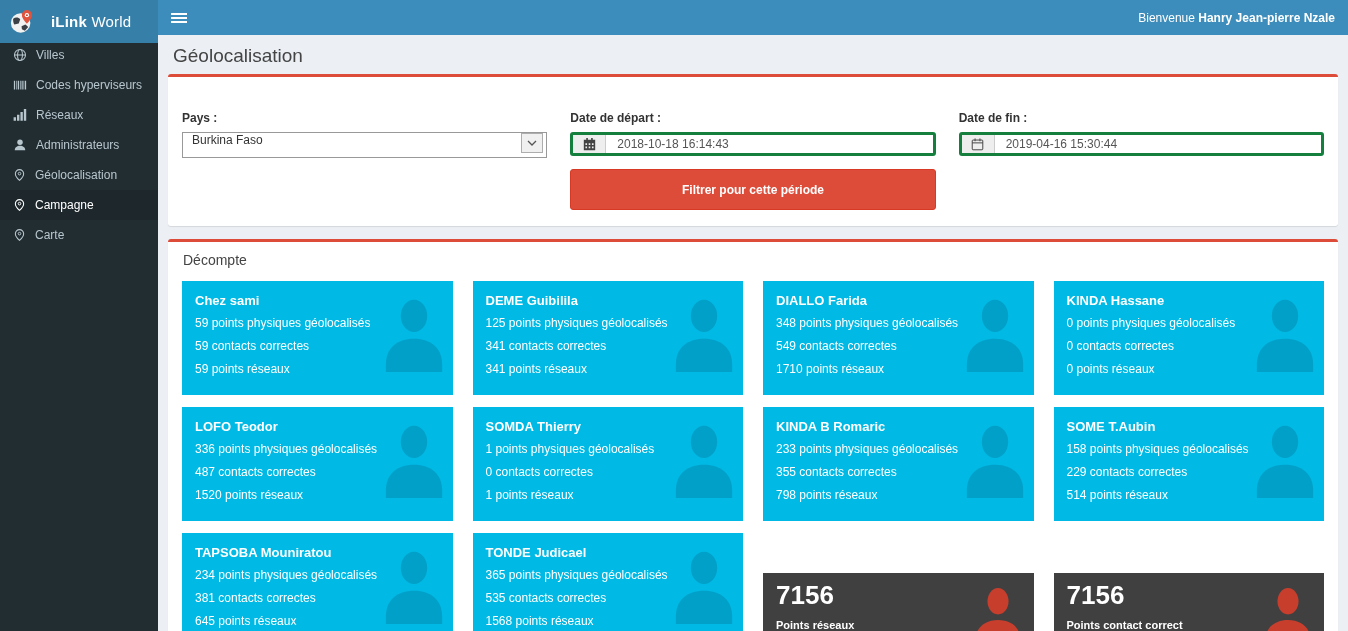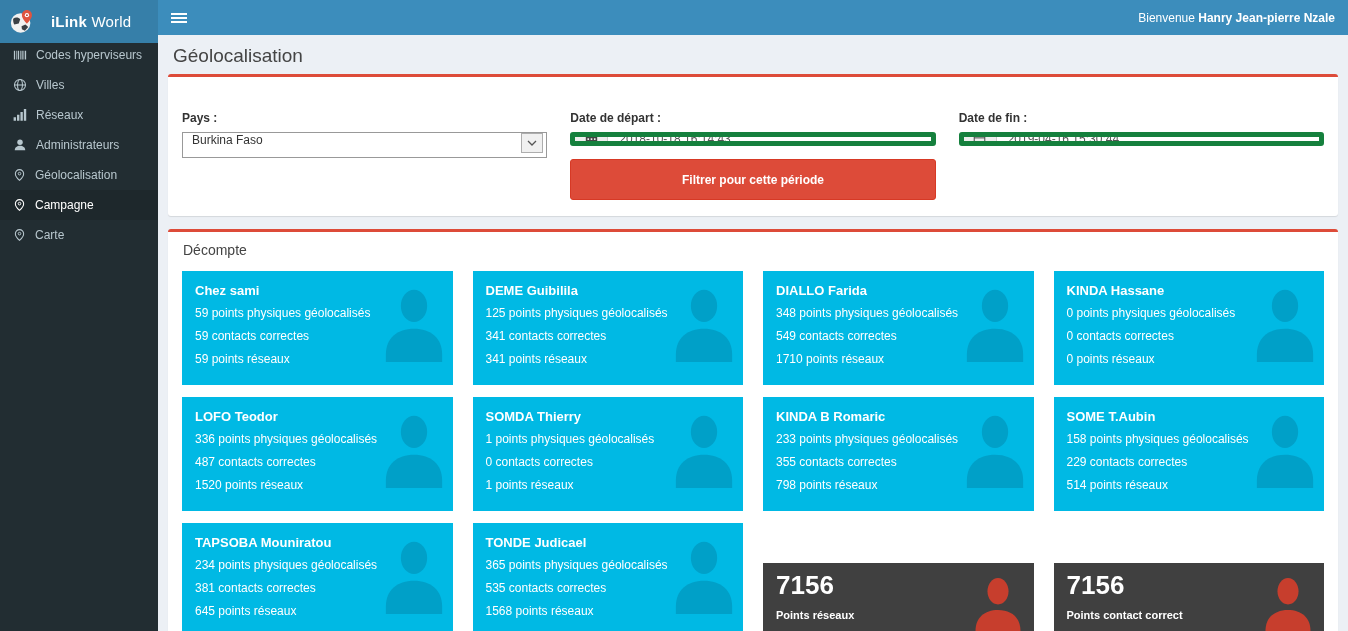--- a/index.html
+++ b/index.html
@@ -58,21 +58,21 @@
   .select {
     height: 26px; border: 1px solid #999; background: #fff; cursor: pointer;
     display: flex; align-items: flex-start; justify-content: space-between; padding: 0 3px 0 9px;
   }
   .select-value { font-size: 12px; color: #333; }
   .select-arrow {
     width: 22px; height: 20px; background: #f0f0f0; border: 1px solid #adadad;
     display: flex; align-items: center; justify-content: center;
   }
 
-  .input-group { display: flex; height: 14px; border: 5px solid #15803d; border-radius: 3px; background: #fff; overflow: hidden; }
+  .input-group { display: flex; height: 24px; border: 3px solid #15803d; border-radius: 3px; background: #fff; overflow: hidden; }
   .addon {
     width: 33px; flex: none; background: #eee; border-right: 1px solid #ccc;
     display: flex; align-items: center; justify-content: center; color: #444;
   }
   .input-val { flex: 1; display: flex; align-items: center; padding-left: 11px; font-size: 12px; color: #555; cursor: text; }
 
   .btn-filter {
     margin-top: 13px; width: 100%; height: 41px; background: #dd4b39; border: 1px solid #d73925;
     border-radius: 3px; color: #fff; font-size: 12px; font-weight: bold; cursor: pointer;
     font-family: "Liberation Sans", sans-serif;
@@ -121,35 +121,35 @@
         <div></div>
       </div>
     <div class="welcome"><span>Bienvenue </span><b>Hanry Jean-pierre Nzale</b></div>
   </div>
 </div>
 
 <div class="sidebar">
   <div id="sidebar-menu">
       <div class="menu-item">
         <span style="display: inline-flex;">
-          <svg width="14" height="14" viewBox="0 0 16 16" fill="currentColor">
-            <path d="M1 3h1.4v10H1zM3.4 3h.8v10h-.8zM5.4 3h1.6v10H5.4zM8 3h.8v10H8zM9.8 3h1.3v10H9.8zM12 3h.8v10H12zM13.6 3H15v10h-1.4z"></path>
-          </svg>
-        </span>
-        <span>Codes hyperviseurs</span>
-      </div>
-      <div class="menu-item">
-        <span style="display: inline-flex;">
           <svg width="14" height="14" viewBox="0 0 16 16" fill="none" stroke="currentColor" stroke-width="1.2">
             <circle cx="8" cy="8" r="6.3"></circle>
             <ellipse cx="8" cy="8" rx="2.8" ry="6.3"></ellipse>
             <path d="M1.7 8h12.6"></path>
           </svg>
         </span>
         <span>Villes</span>
+      </div>
+      <div class="menu-item">
+        <span style="display: inline-flex;">
+          <svg width="14" height="14" viewBox="0 0 16 16" fill="currentColor">
+            <path d="M1 3h1.4v10H1zM3.4 3h.8v10h-.8zM5.4 3h1.6v10H5.4zM8 3h.8v10H8zM9.8 3h1.3v10H9.8zM12 3h.8v10H12zM13.6 3H15v10h-1.4z"></path>
+          </svg>
+        </span>
+        <span>Codes hyperviseurs</span>
       </div>
       <div class="menu-item">
         <span style="display: inline-flex;">
           <svg width="14" height="14" viewBox="0 0 16 16" fill="currentColor">
             <path d="M.7 10.6h2.7v3.9H.7zM4.6 7.6h2.7v6.9H4.6zM8.5 4.6h2.7v9.9H8.5zM12.4 1.2h2.7v13.3h-2.7z"></path>
           </svg>
         </span>
         <span>Réseaux</span>
       </div>
       <div class="menu-item">

